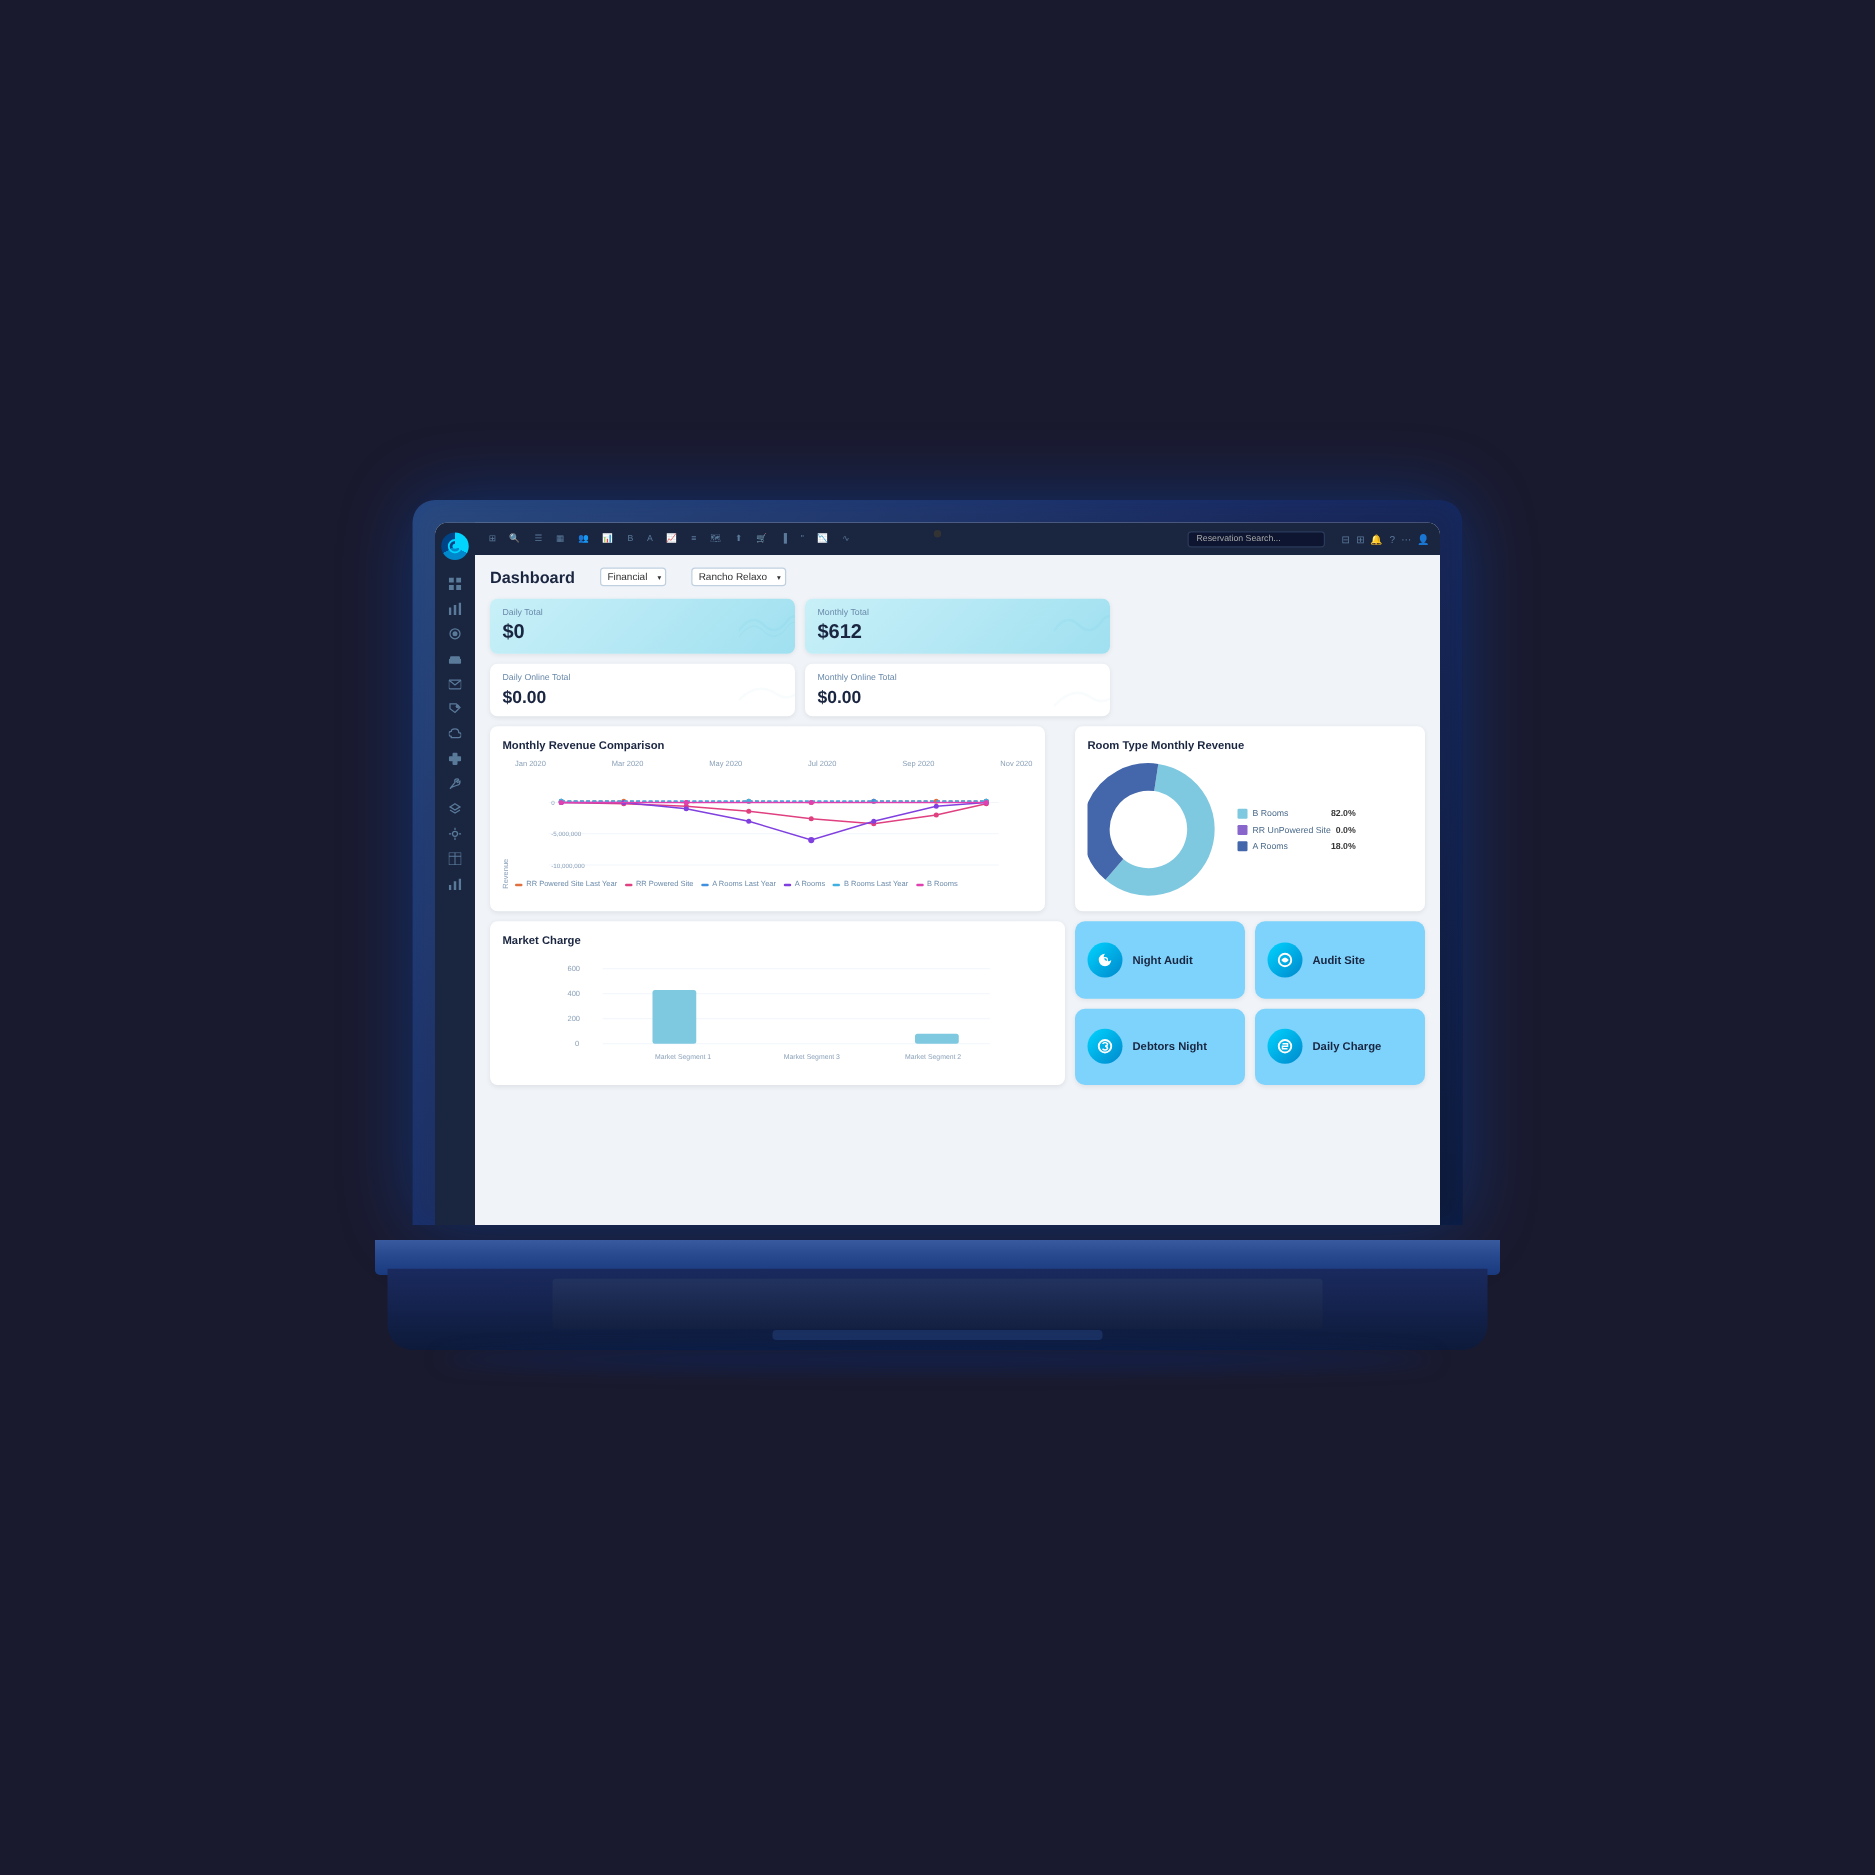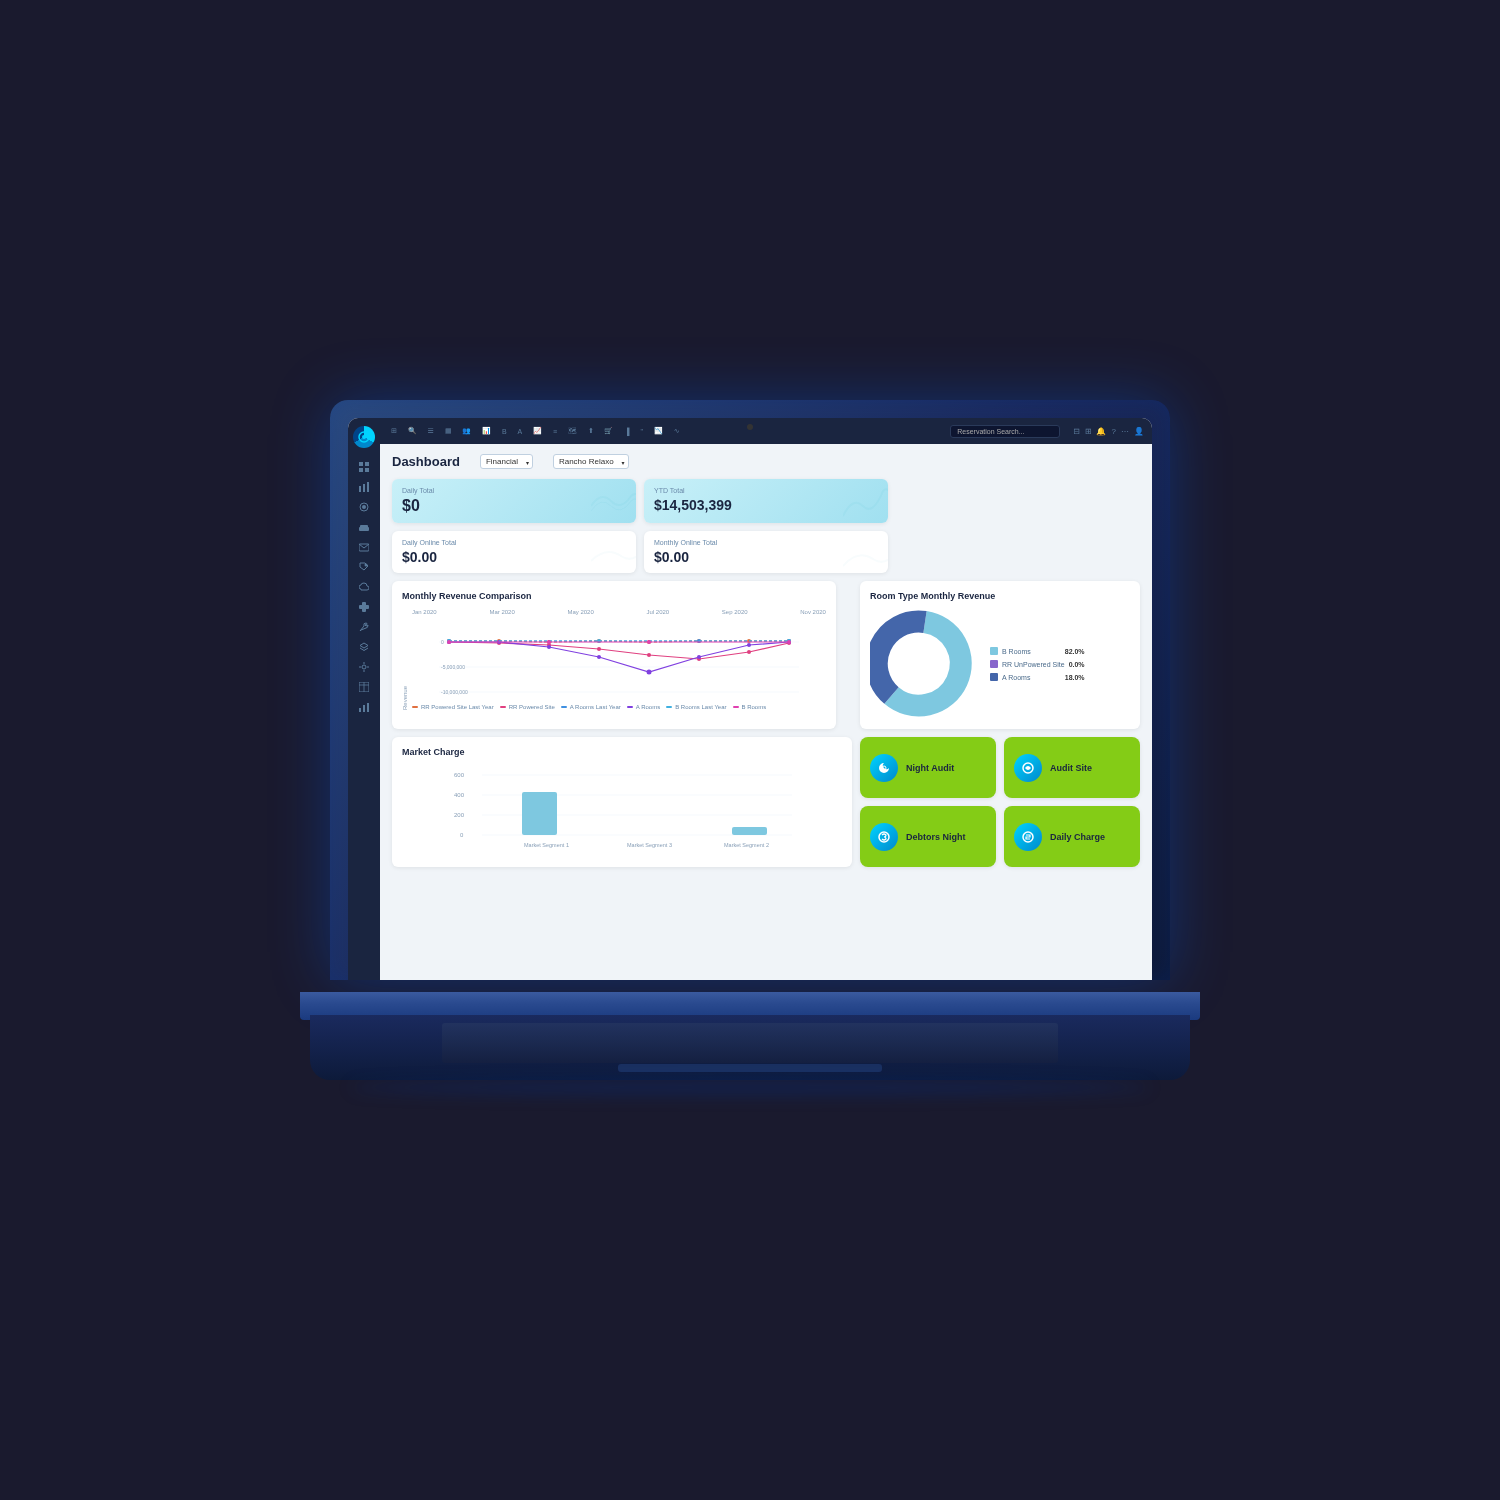--- a/index.html
+++ b/index.html
@@ -368,21 +368,21 @@
     }
 
     
     .quick-actions {
       display: grid;
       grid-template-columns: 1fr 1fr;
       gap: 8px;
     }
 
     .quick-action-btn {
-      background: #84cc16;
+      background: #7dd3fc;
       border-radius: 8px;
       padding: 12px 10px;
       display: flex;
       align-items: center;
       gap: 8px;
       cursor: pointer;
       box-shadow: 0 1px 4px rgba(0,0,0,0.08);
       transition: box-shadow 0.2s;
     }
 
@@ -574,25 +574,25 @@
                 <div class="stat-card-label">Daily Total</div>
                 <div class="stat-card-value">$0</div>
                 <div class="stat-card-watermark">
                   <svg width="50" height="40" viewBox="0 0 50 40" opacity="0.3">
                     <path d="M0,20 Q10,5 20,15 Q30,25 40,10 Q45,5 50,12" fill="none" stroke="#00a0c0" stroke-width="2"></path>
                     <path d="M0,25 Q10,10 20,20 Q30,30 40,15 Q45,10 50,17" fill="none" stroke="#00a0c0" stroke-width="1"></path>
                   </svg>
                 </div>
               </div>
               <div class="stat-card blue-bg">
-                <div class="stat-card-label">YTD Total</div>
-                <div class="stat-card-value" style="font-size:14px;">$14,503,399</div>
+                <div class="stat-card-label">Monthly Total</div>
+                <div class="stat-card-value">$612</div>
                 <div class="stat-card-watermark">
                   <svg width="50" height="40" viewBox="0 0 50 40" opacity="0.3">
-                    <path d="M0,30 Q10,10 20,20 Q30,30 40,5 Q45,0 50,10" fill="none" stroke="#00a0c0" stroke-width="2"></path>
+                    <path d="M0,20 Q10,5 20,15 Q30,25 40,10 Q45,5 50,12" fill="none" stroke="#00a0c0" stroke-width="2"></path>
                   </svg>
                 </div>
               </div>
             </div>
 
             <div class="stats-row">
               <div class="stat-card">
                 <div class="stat-card-label">Daily Online Total</div>
                 <div class="stat-card-value" style="font-size:14px;">$0.00</div>
                 <div class="stat-card-watermark">

